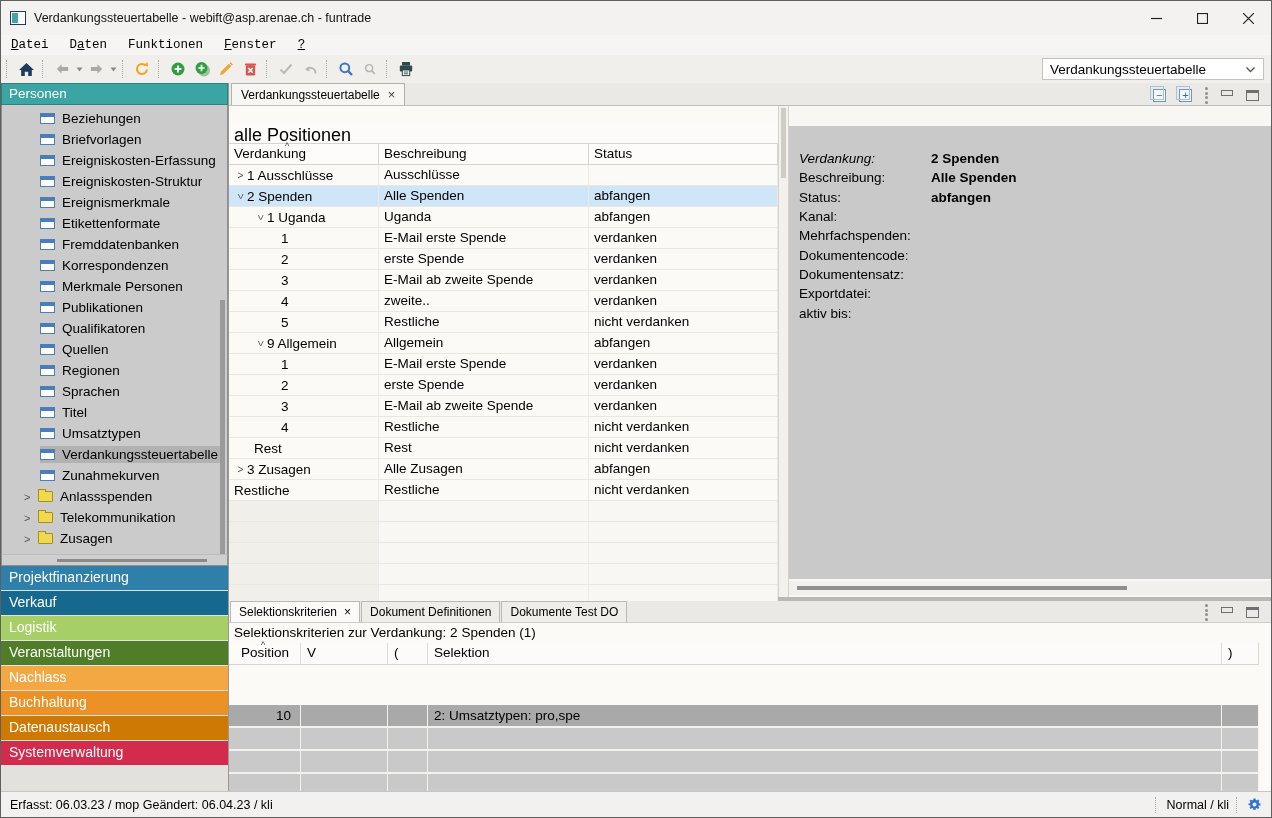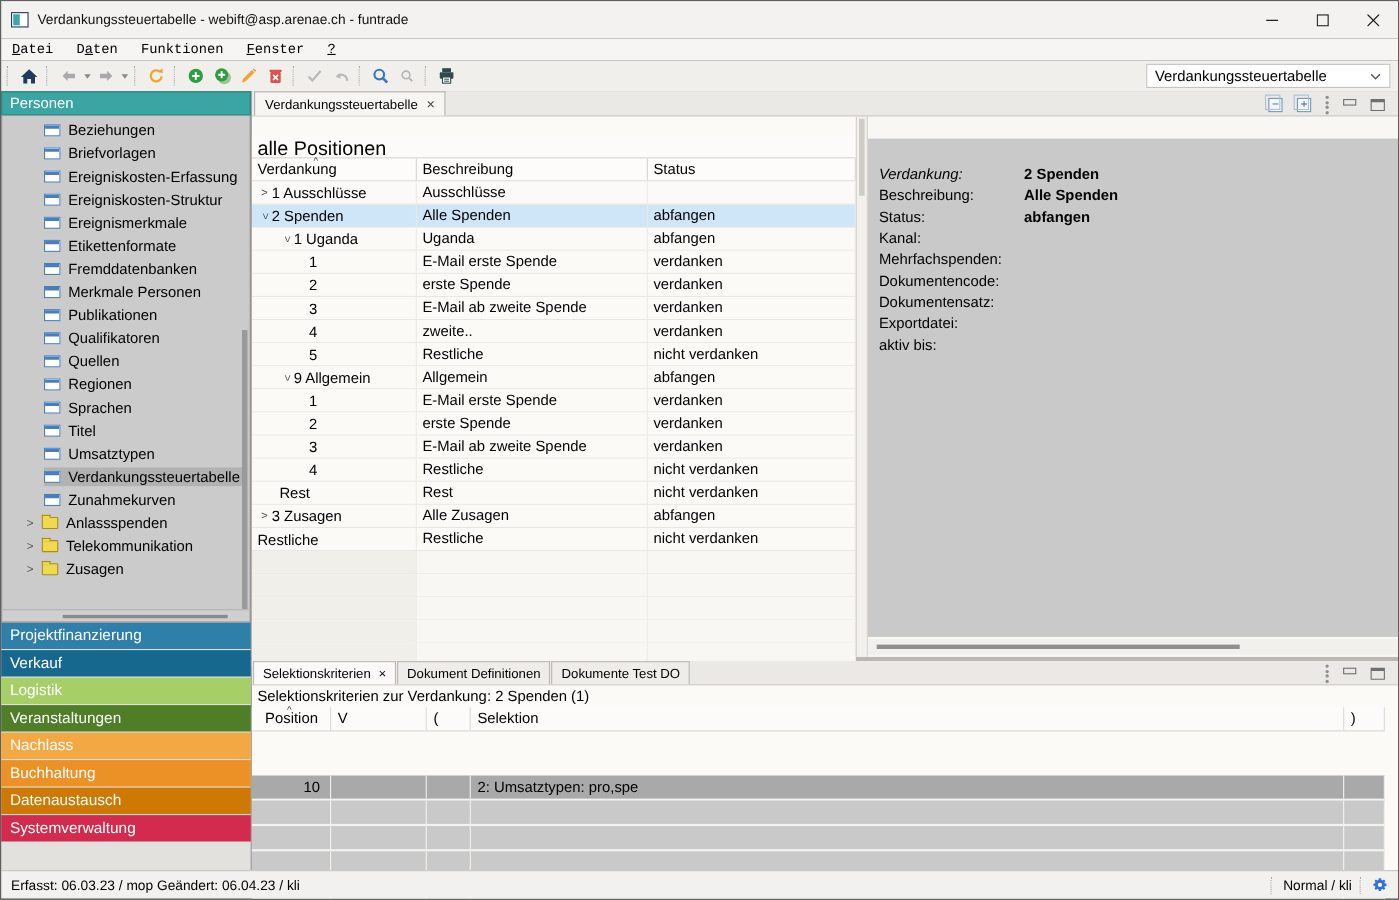--- a/index.html
+++ b/index.html
@@ -1,18 +1,18 @@
 <!DOCTYPE html>
 <html><head>
 <meta charset="utf-8">
 <style>
   * { box-sizing: border-box; margin: 0; padding: 0; }
   html,body { background:#ddd; }
   body { font-family:"Liberation Sans",sans-serif; }
-  .window { width:1272px; height:818px; border:1px solid #5f5f5f; display:flex; flex-direction:column; background:#404040; overflow:hidden; }
+  .window { width:1272px; height:818px; border:1px solid #5f5f5f; display:flex; flex-direction:column; background:#c2410c; overflow:hidden; }
 
   
   .titlebar { height:34px; display:flex; align-items:center; padding-left:9px; background:#f3f2f0; font-size:12.5px; color:#111; flex:0 0 auto; }
   .appicon { width:16px; height:14px; border:1px solid #1f3b53; background:#fff; margin-right:8px; position:relative; }
   .appicon::before { content:""; position:absolute; left:1px; top:1px; bottom:1px; width:6px; background:#3fa7a5; }
   .win-controls { margin-left:auto; display:flex; height:100%; }
   .wbtn { width:46px; height:100%; display:flex; align-items:center; justify-content:center; }
 
   
   .menubar { height:20px; display:flex; align-items:center; gap:21px; padding-left:10px; background:#f6f5f3; font-size:12.5px; flex:0 0 auto; }
@@ -301,20 +301,26 @@
             </div>
             <div class="tree-item no-chev">
               <span class="row-content">
                 <span class="win-ico"></span>
                 <span>Fremddatenbanken</span>
               </span>
             </div>
             <div class="tree-item no-chev">
               <span class="row-content">
                 <span class="win-ico"></span>
+                <span>Korrespondenzen</span>
+              </span>
+            </div>
+            <div class="tree-item no-chev">
+              <span class="row-content">
+                <span class="win-ico"></span>
                 <span>Merkmale Personen</span>
               </span>
             </div>
             <div class="tree-item no-chev">
               <span class="row-content">
                 <span class="win-ico"></span>
                 <span>Publikationen</span>
               </span>
             </div>
             <div class="tree-item no-chev">

